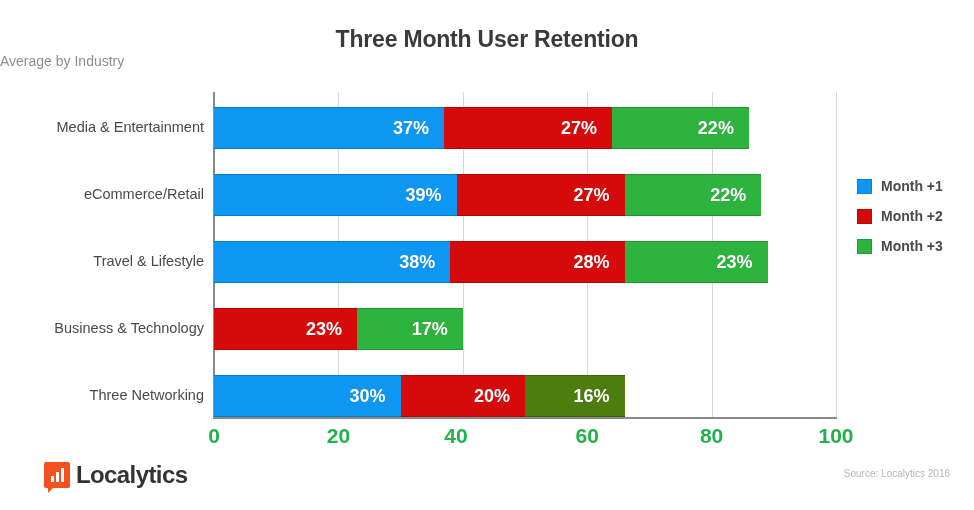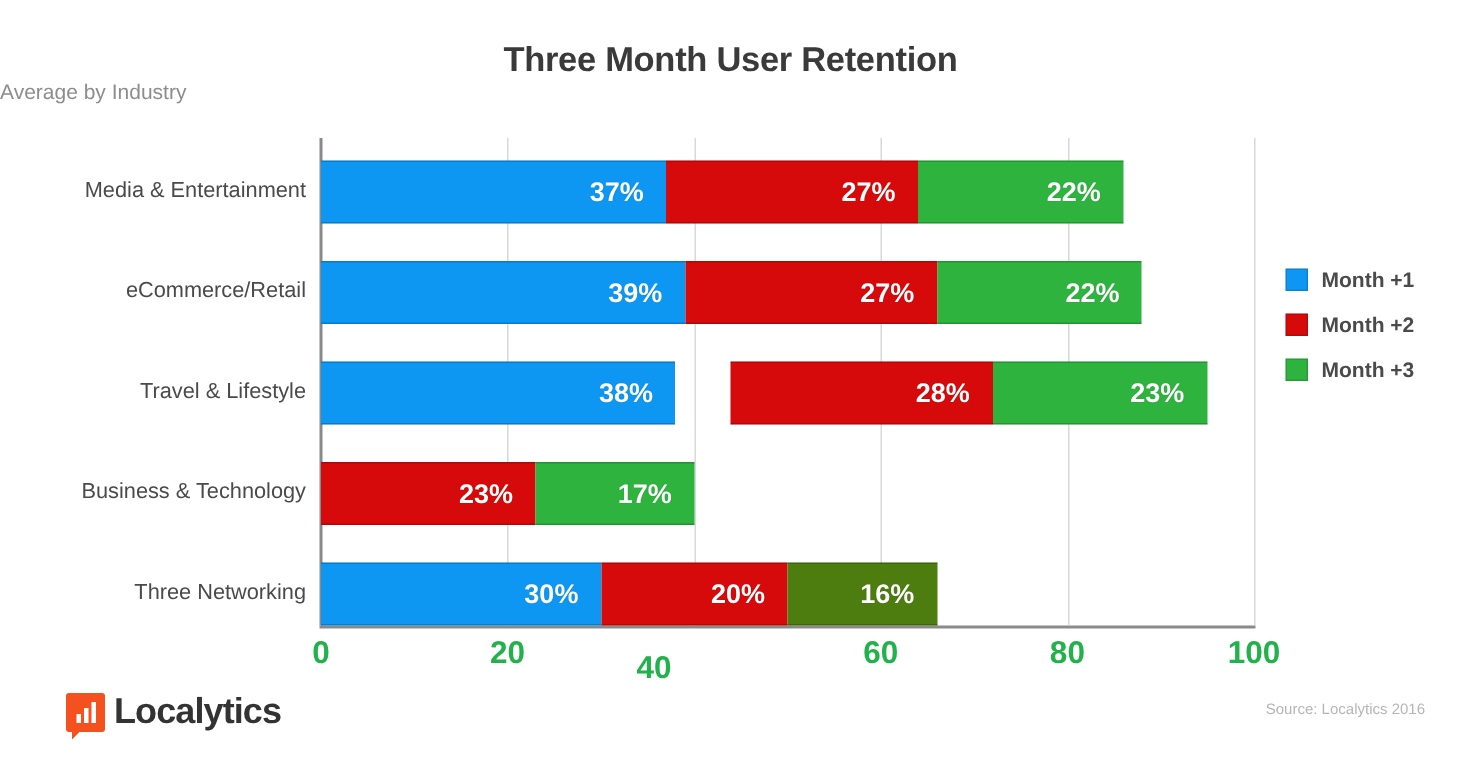--- a/index.html
+++ b/index.html
@@ -173,21 +173,21 @@
             <span class="seg-label">27%</span>
           </div>
           <div class="seg" style="width: 136.84px; background: rgb(46, 179, 63);">
             <span class="seg-label">22%</span>
           </div>
         </div>
         <div class="bar-row" style="top: 149px;">
           <div class="seg" style="width: 236.36px; background: rgb(13, 150, 242);">
             <span class="seg-label">38%</span>
           </div>
-          <div class="seg" style="width: 174.16px; background: rgb(214, 10, 10); margin-left: 37px;">
+          <div class="seg" style="width: 174.16px; background: rgb(214, 10, 10);">
             <span class="seg-label">28%</span>
           </div>
           <div class="seg" style="width: 143.06px; background: rgb(46, 179, 63);">
             <span class="seg-label">23%</span>
           </div>
         </div>
         <div class="bar-row" style="top: 216px;">
           <div class="seg" style="width: 143.06px; background: rgb(214, 10, 10);">
             <span class="seg-label">23%</span>
           </div>
@@ -205,21 +205,21 @@
           <div class="seg" style="width: 99.52px; background: #4d7c0f;">
             <span class="seg-label">16%</span>
           </div>
         </div>
       </div>
   </div>
 
   <div id="xticks">
       <div class="xtick" style="left: 214px;">0</div>
       <div class="xtick" style="left: 338.4px;">20</div>
-      <div class="xtick" style="left: 436px; margin-top: 10px;">40</div>
+      <div class="xtick" style="left: 456px;">40</div>
       <div class="xtick" style="left: 587.2px;">60</div>
       <div class="xtick" style="left: 711.6px;">80</div>
       <div class="xtick" style="left: 836px;">100</div>
     </div>
 
   <div id="legend">
       <div class="legend-item">
         <span class="legend-swatch" style="background: rgb(13, 150, 242);"></span>
         <span class="legend-text">Month +1</span>
       </div>

